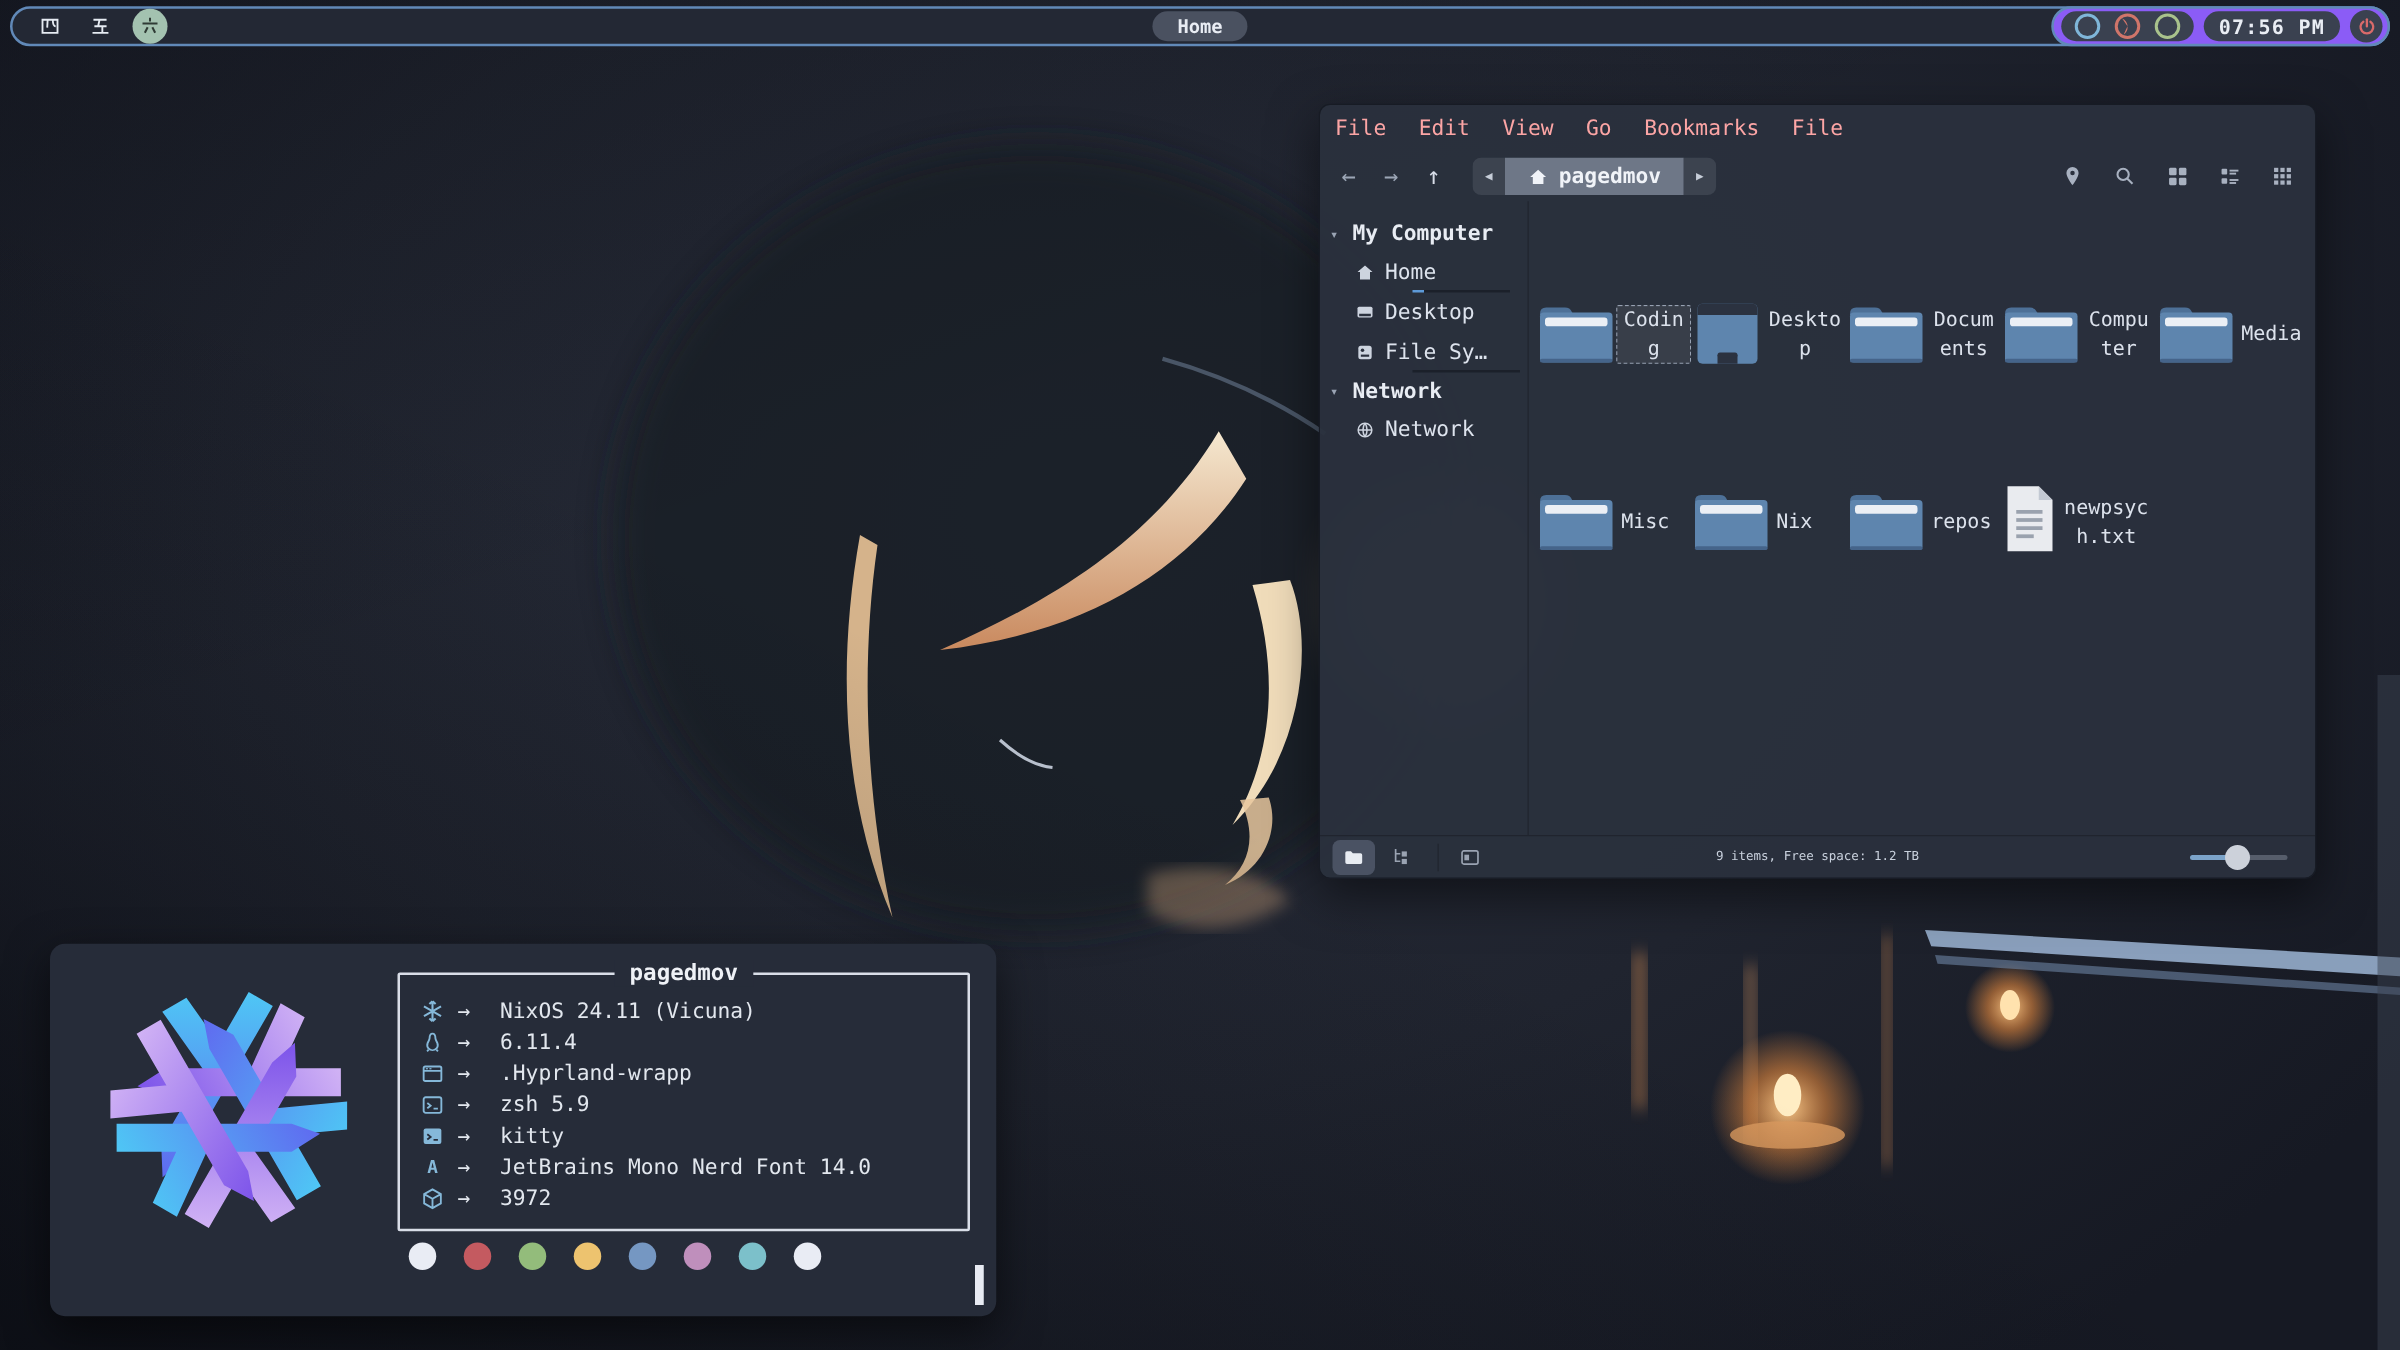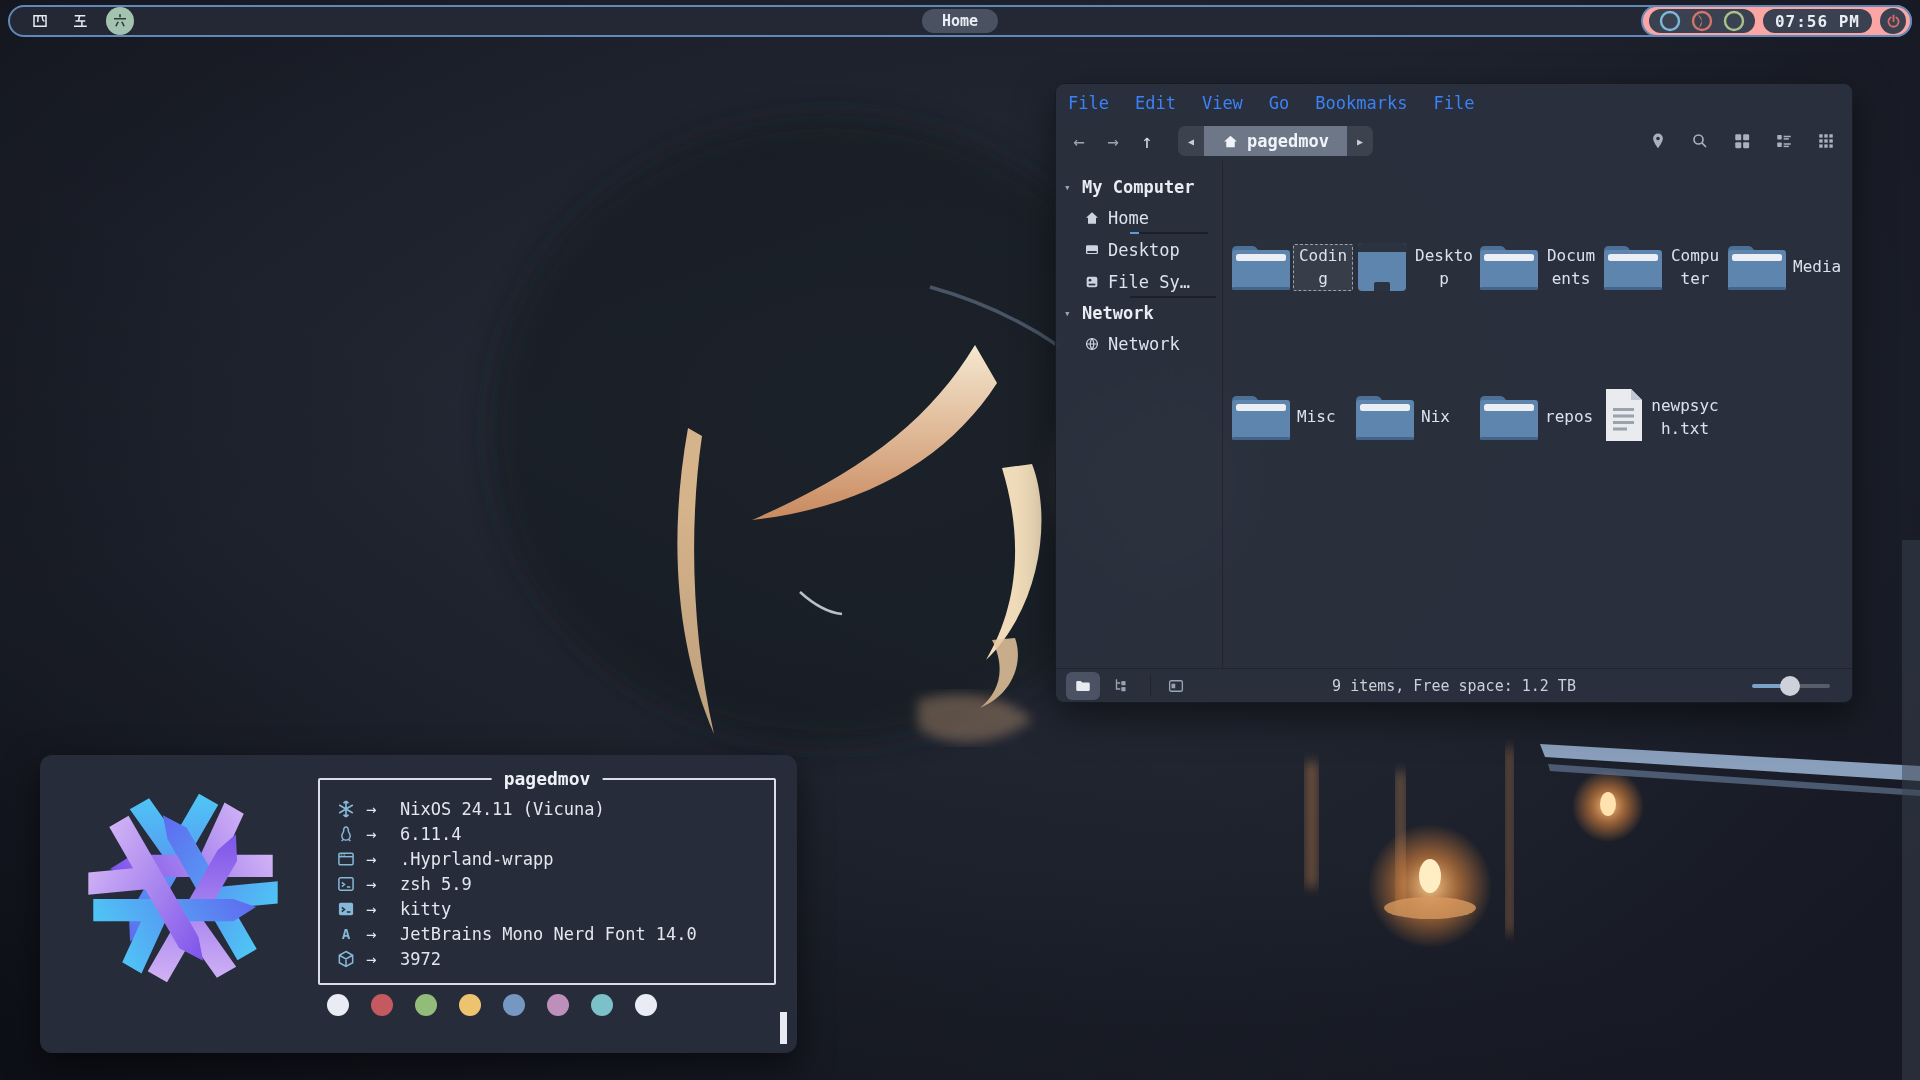--- a/index.html
+++ b/index.html
@@ -22,32 +22,32 @@
   .topbar { position:absolute; left:8px; right:8px; top:5px; height:32px;
     background:#232834; border:2px solid #6189b8; border-radius:16px;
     display:flex; align-items:center; color:#e7ebf2; z-index:50; }
   .ws-group { display:flex; align-items:center; gap:12px; padding-left:16px; }
   .ws { width:28px; height:28px; display:flex; align-items:center; justify-content:center; border-radius:50%; }
   .ws svg { display:block; }
   .ws.active { background:#a3c2b0; }
   .bar-center { position:absolute; left:50%; transform:translateX(-50%);
     background:#4a5160; border-radius:13px; padding:3px 20px; font-size:15px; font-weight:bold; color:#e9edf4; }
   .bar-right { position:absolute; right:-2px; top:-2px; height:32px; display:flex; align-items:center; gap:8px;
-    border:2px solid #6189b8; border-radius:16px; padding:0 4px 0 6px; background:#fca5a5;justify-content:center; }
+    border:2px solid #6189b8; border-radius:16px; padding:0 4px 0 6px; background:#8b5cf6;justify-content:center; }
   .ring-pill { background:#3a4150; border-radius:13px; height:24px; display:flex; align-items:center; gap:8px; padding:0 9px; }
   .clock-pill { background:#3a4150; border-radius:13px; height:24px; display:flex; align-items:center; padding:0 12px;
     font-size:16px; font-weight:bold; letter-spacing:1px; color:#e9edf4; }
   .power-btn { background:#3a4150; border-radius:50%; width:26px; height:26px; display:flex; align-items:center; justify-content:center; }
 
   
   .fm { position:absolute; left:1055px; top:83px; width:798px; height:620px;
     background:rgba(42,48,61,0.95); border:1px solid #171b24; border-radius:9px;
     box-shadow:0 14px 38px rgba(0,0,0,.5); color:#dde3ed; z-index:40; overflow:hidden; }
   .fm-menubar { height:37px; display:flex; align-items:center; gap:26px; padding-left:12px; font-size:17px; }
-  .fm-menu-item { color:#3b82f6; cursor:default; }
+  .fm-menu-item { color:#fca5a5; cursor:default; }
   .fm-toolbar { height:40px; display:flex; align-items:center; position:relative; padding-left:6px; }
   .nav-btn { width:34px; height:30px; display:flex; align-items:center; justify-content:center;
     font-size:19px; color:#9ba5b5; border-radius:6px; }
   .nav-btn.up { color:#d7dde8; }
   .path-group { display:flex; align-items:stretch; height:30px; margin-left:14px; border-radius:7px; overflow:hidden; }
   .path-side { width:26px; background:#3c434f; color:#c6cdd8; display:flex; align-items:center; justify-content:center; font-size:10px; }
   .path-tab { background:#6e7787; color:#f0f3f8; display:flex; align-items:center; gap:8px; padding:0 18px;
     font-size:17px; font-weight:bold; }
   .tool-icons { position:absolute; right:10px; top:0; height:40px; display:flex; align-items:center; gap:10px; }
   .tool-btn { width:32px; height:30px; display:flex; align-items:center; justify-content:center; border-radius:6px; }
@@ -69,21 +69,21 @@
   .cell .icon-wrap { height:58px; display:flex; align-items:flex-end; justify-content:center; }
   .cell .label { margin-top:7px; font-size:16px; color:#dce2ec; text-align:center; line-height:1.4;
     max-width:92px; word-break:break-all; padding:0 3px; border:1px dashed transparent; }
   .cell.selected .label { background:rgba(255,255,255,.07); border:1px dashed #97a1b2; border-radius:2px; }
 
   .fm-statusbar { position:absolute; left:0; right:0; bottom:0; height:34px; border-top:1px solid #20242e;
     display:flex; align-items:center; padding:0 10px; }
   .st-btn { width:34px; height:28px; border-radius:6px; display:flex; align-items:center; justify-content:center; margin-right:4px; }
   .st-btn.active { background:#4a5263; }
   .st-sep { width:1px; height:22px; background:#20242e; margin:0 8px; }
-  .st-text { position:absolute; left:50%; transform:translateX(-50%); font-size:15px; color:#c9d1dd; white-space:nowrap; }
+  .st-text { position:absolute; left:50%; transform:translateX(-50%); font-size:10px; color:#c9d1dd; white-space:nowrap; }
   .st-slider { position:absolute; right:22px; top:50%; transform:translateY(-50%); width:78px; height:20px; }
   .st-slider .track-l { position:absolute; left:0; top:8px; width:38px; height:4px; background:#7ba3c9; border-radius:2px; }
   .st-slider .track-r { position:absolute; left:38px; top:8px; right:0; height:4px; background:#565d6b; border-radius:2px; }
   .st-slider .knob { position:absolute; left:28px; top:0; width:20px; height:20px; background:#ccd1da; border-radius:50%; }
 
   
   .fetch { position:absolute; left:40px; top:755px; width:757px; height:298px;
     background:#262c39; border-radius:12px; box-shadow:0 12px 34px rgba(0,0,0,.55); z-index:30; }
   .fetch-logo { position:absolute; left:32px; top:22px; }
   .fetch-frame { position:absolute; left:278px; top:23px; width:458px; height:207px;

